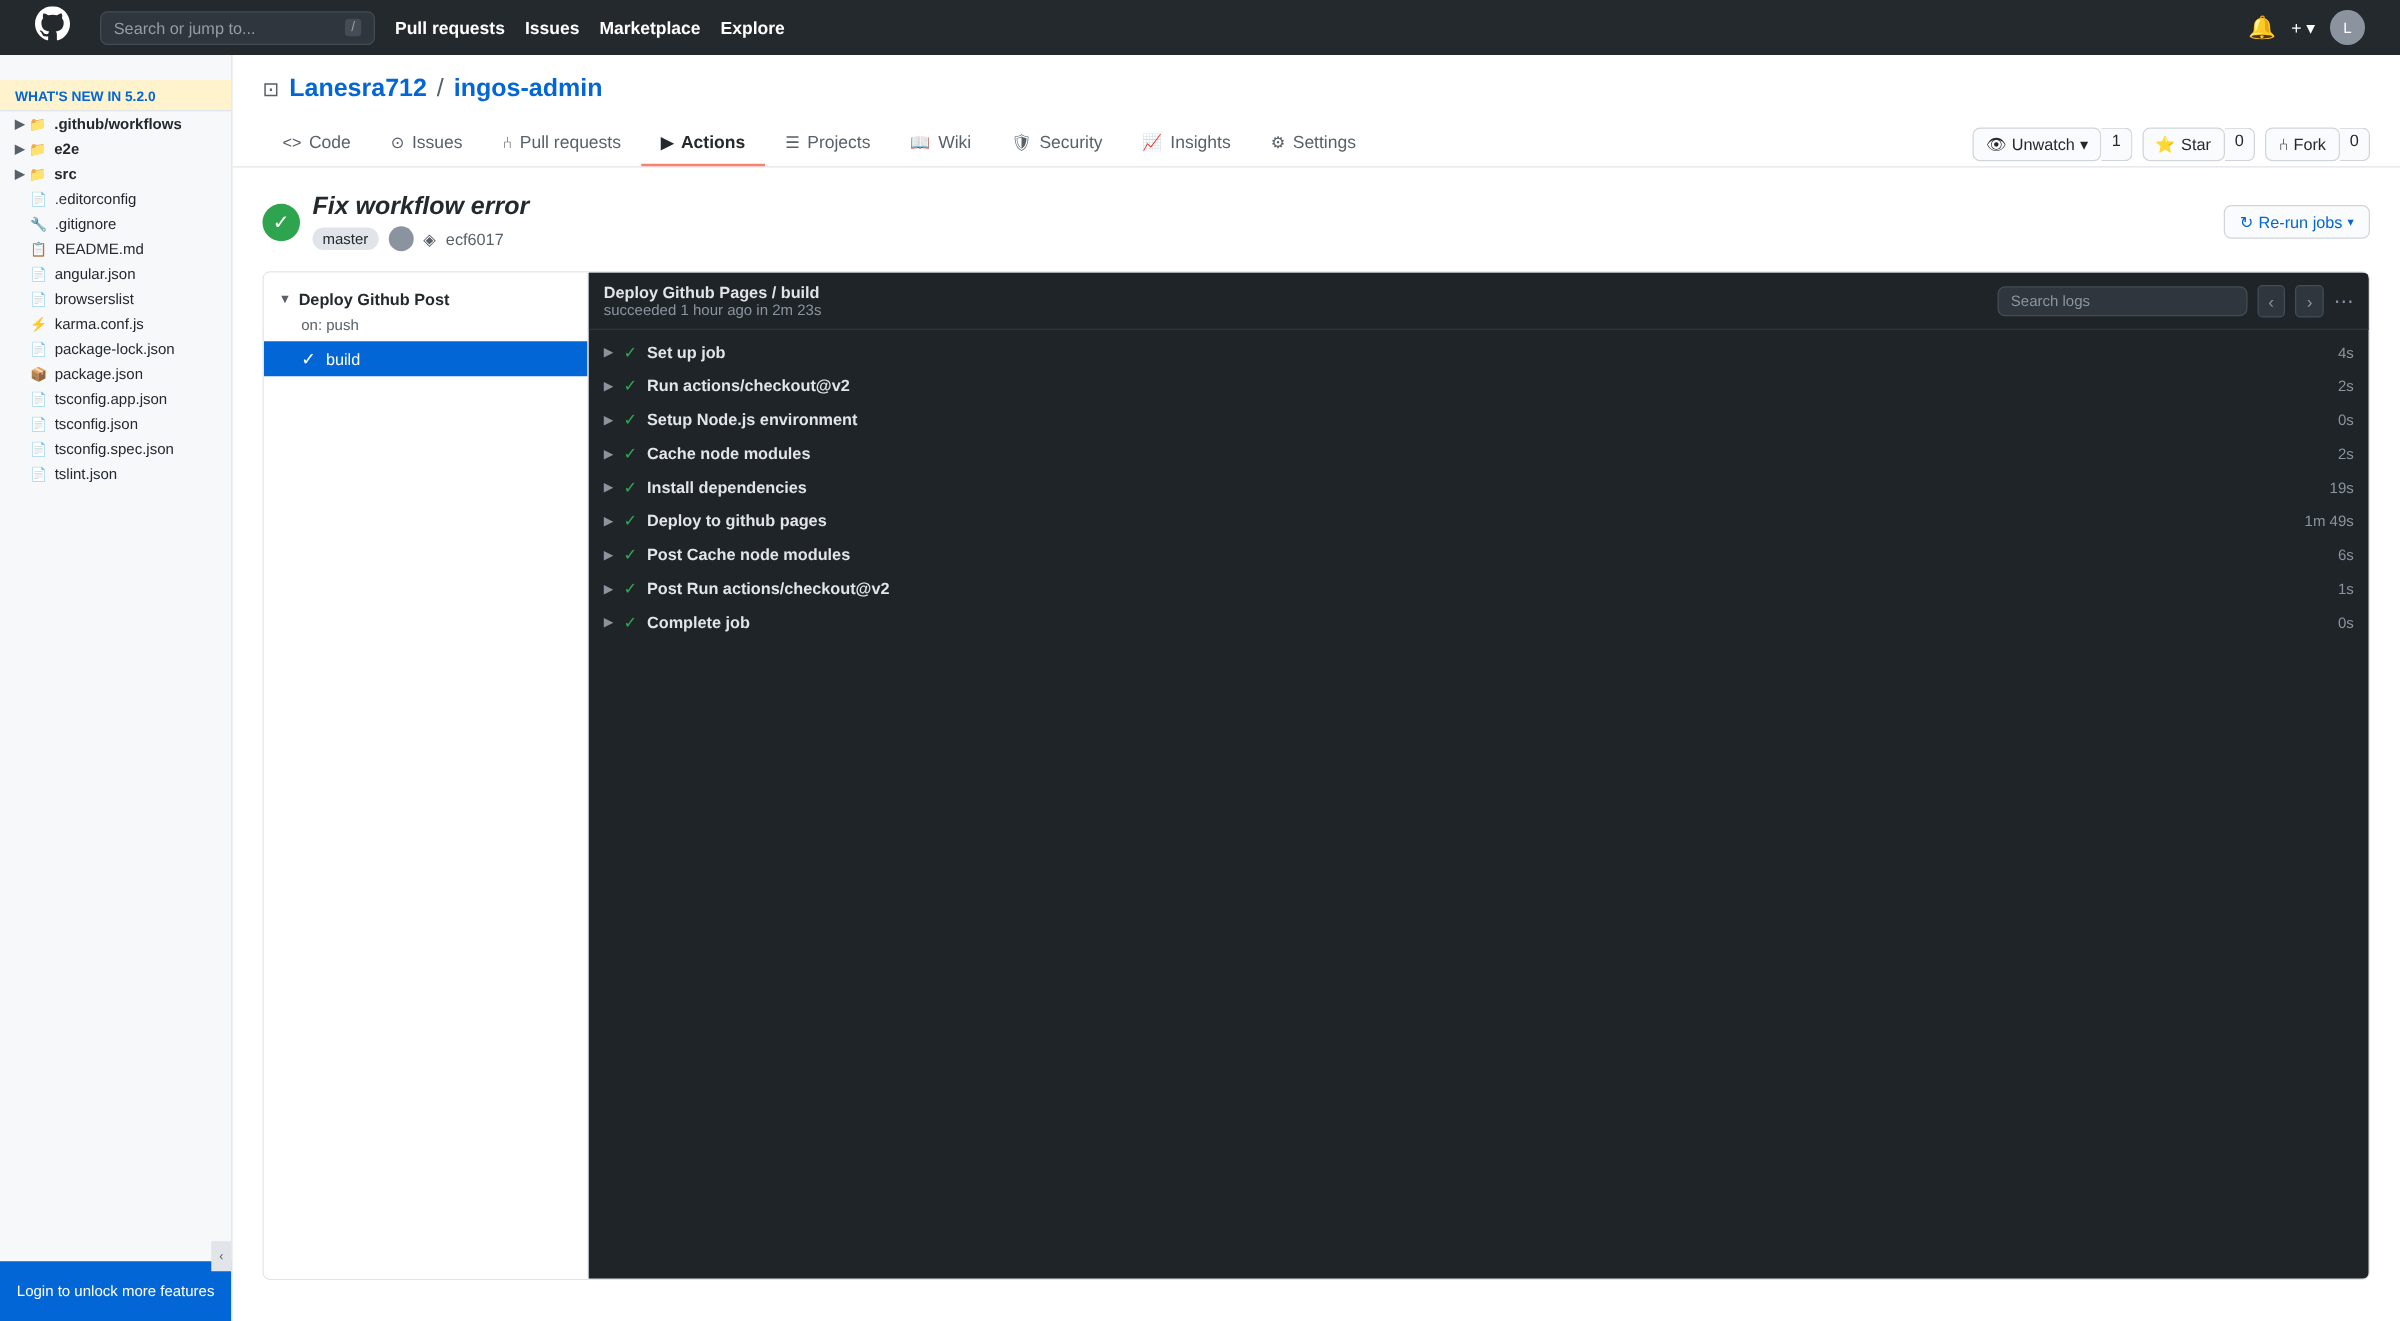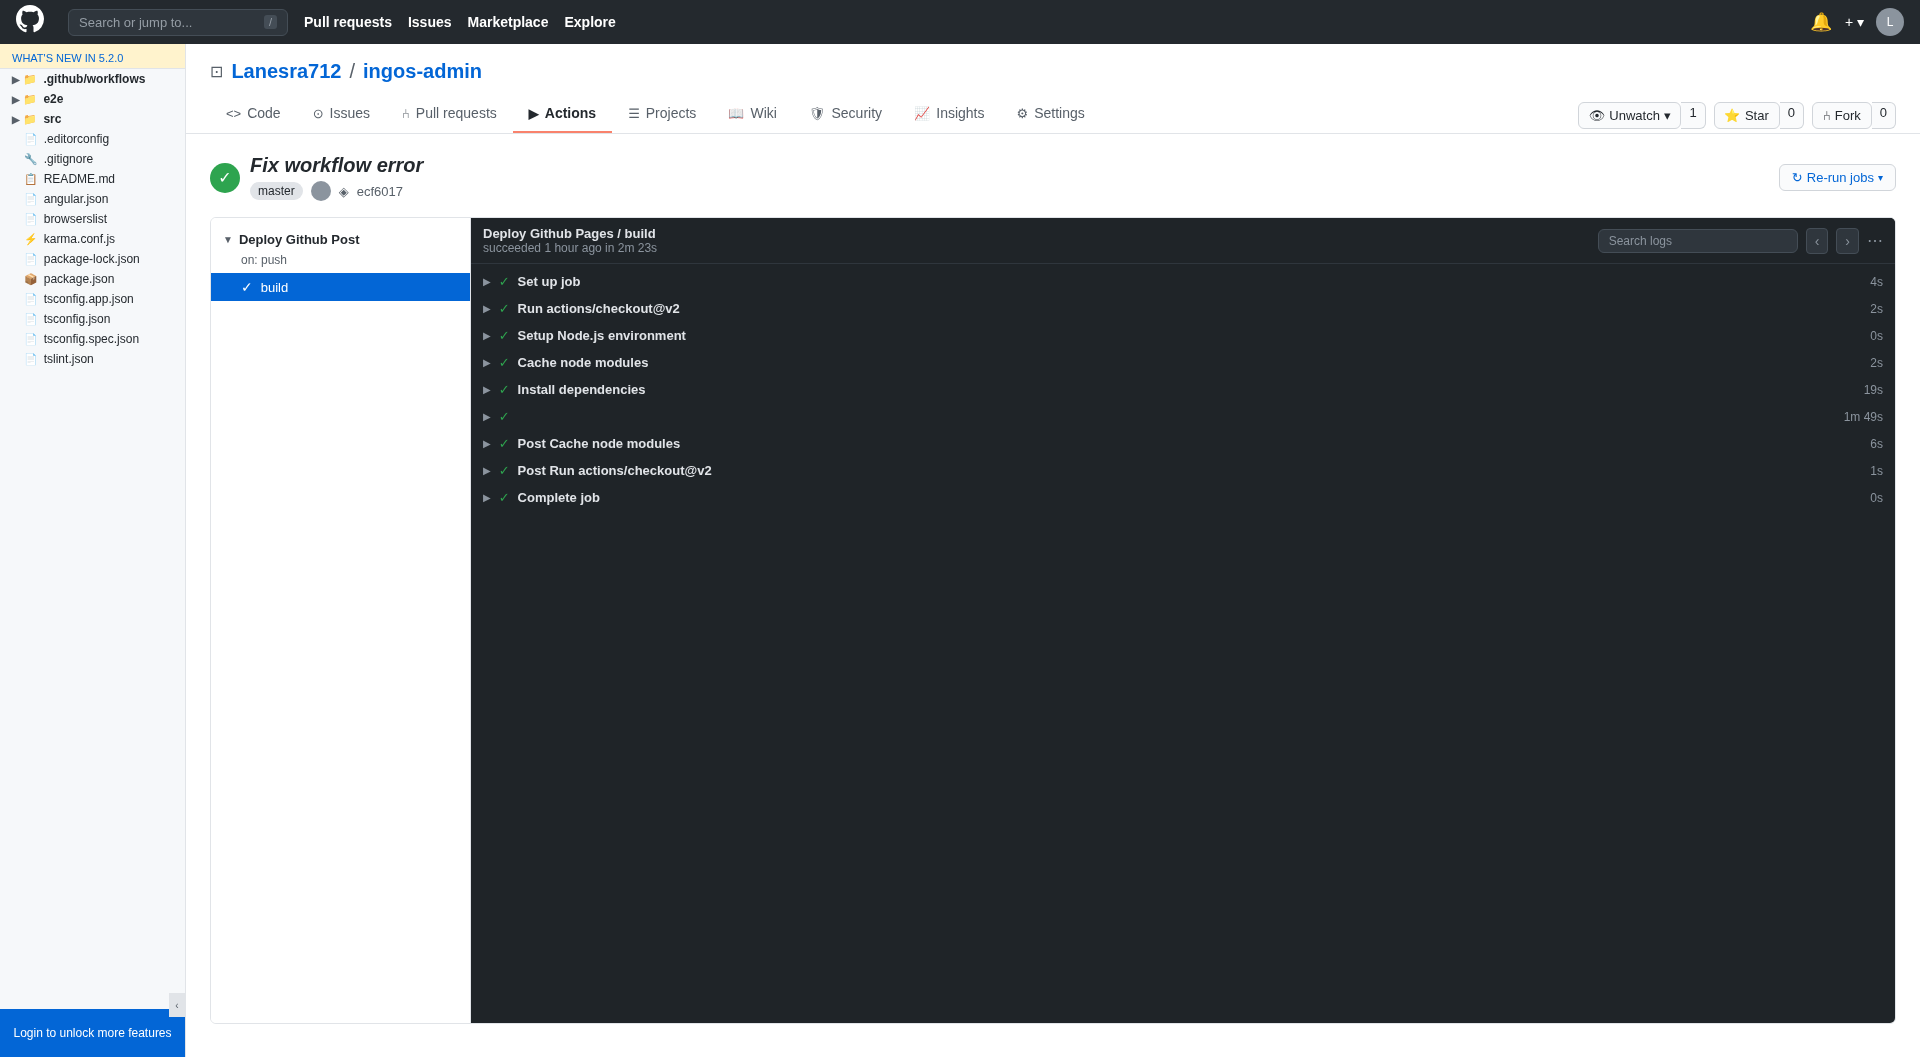--- a/index.html
+++ b/index.html
@@ -4,21 +4,21 @@
   <style>
     * { box-sizing: border-box; margin: 0; padding: 0; }
     body { font-family: -apple-system, BlinkMacSystemFont, 'Segoe UI', Helvetica, Arial, sans-serif; font-size: 14px; background: #fff; color: #24292e; }
 
     
     .top-nav {
       background: #24292e;
       height: 44px;
       display: flex;
       align-items: center;
-      padding: 0 16px;
+      padding: 0 28px;
       gap: 16px;
       position: fixed;
       top: 0; left: 0; right: 0;
       z-index: 100;
     }
     .top-nav .github-logo { color: #fff; font-size: 22px; margin-right: 8px; }
     .top-nav .search-box {
       background: #2f363d;
       border: 1px solid #444d56;
       border-radius: 6px;
@@ -55,24 +55,25 @@
       flex-shrink: 0;
       overflow-y: auto;
       font-size: 12px;
       padding-bottom: 20px;
       min-height: calc(100vh - 44px);
       position: relative;
     }
     .sidebar-section-header {
       padding: 8px 12px 4px;
       font-size: 11px;
-      font-weight: 400;
+      font-weight: 700;
       color: #0366d6;
       background: #fff3cd;
       border-bottom: 1px solid #e1e4e8;
+      margin-top: 20px;
     }
     .sidebar-item {
       display: flex;
       align-items: center;
       padding: 3px 8px 3px 12px;
       cursor: pointer;
       color: #24292e;
       gap: 4px;
       white-space: nowrap;
       overflow: hidden;
@@ -595,20 +596,21 @@
   </div>
               <div class="log-step">
     <span class="expand-arrow">▶</span>
     <span class="step-check">✓</span>
     <span class="step-name">Install dependencies</span>
     <span class="step-time">19s</span>
   </div>
               <div class="log-step">
     <span class="expand-arrow">▶</span>
     <span class="step-check">✓</span>
+    <span class="step-name">Deploy to github pages</span>
     <span class="step-time">1m 49s</span>
   </div>
               <div class="log-step">
     <span class="expand-arrow">▶</span>
     <span class="step-check">✓</span>
     <span class="step-name">Post Cache node modules</span>
     <span class="step-time">6s</span>
   </div>
               <div class="log-step">
     <span class="expand-arrow">▶</span>

